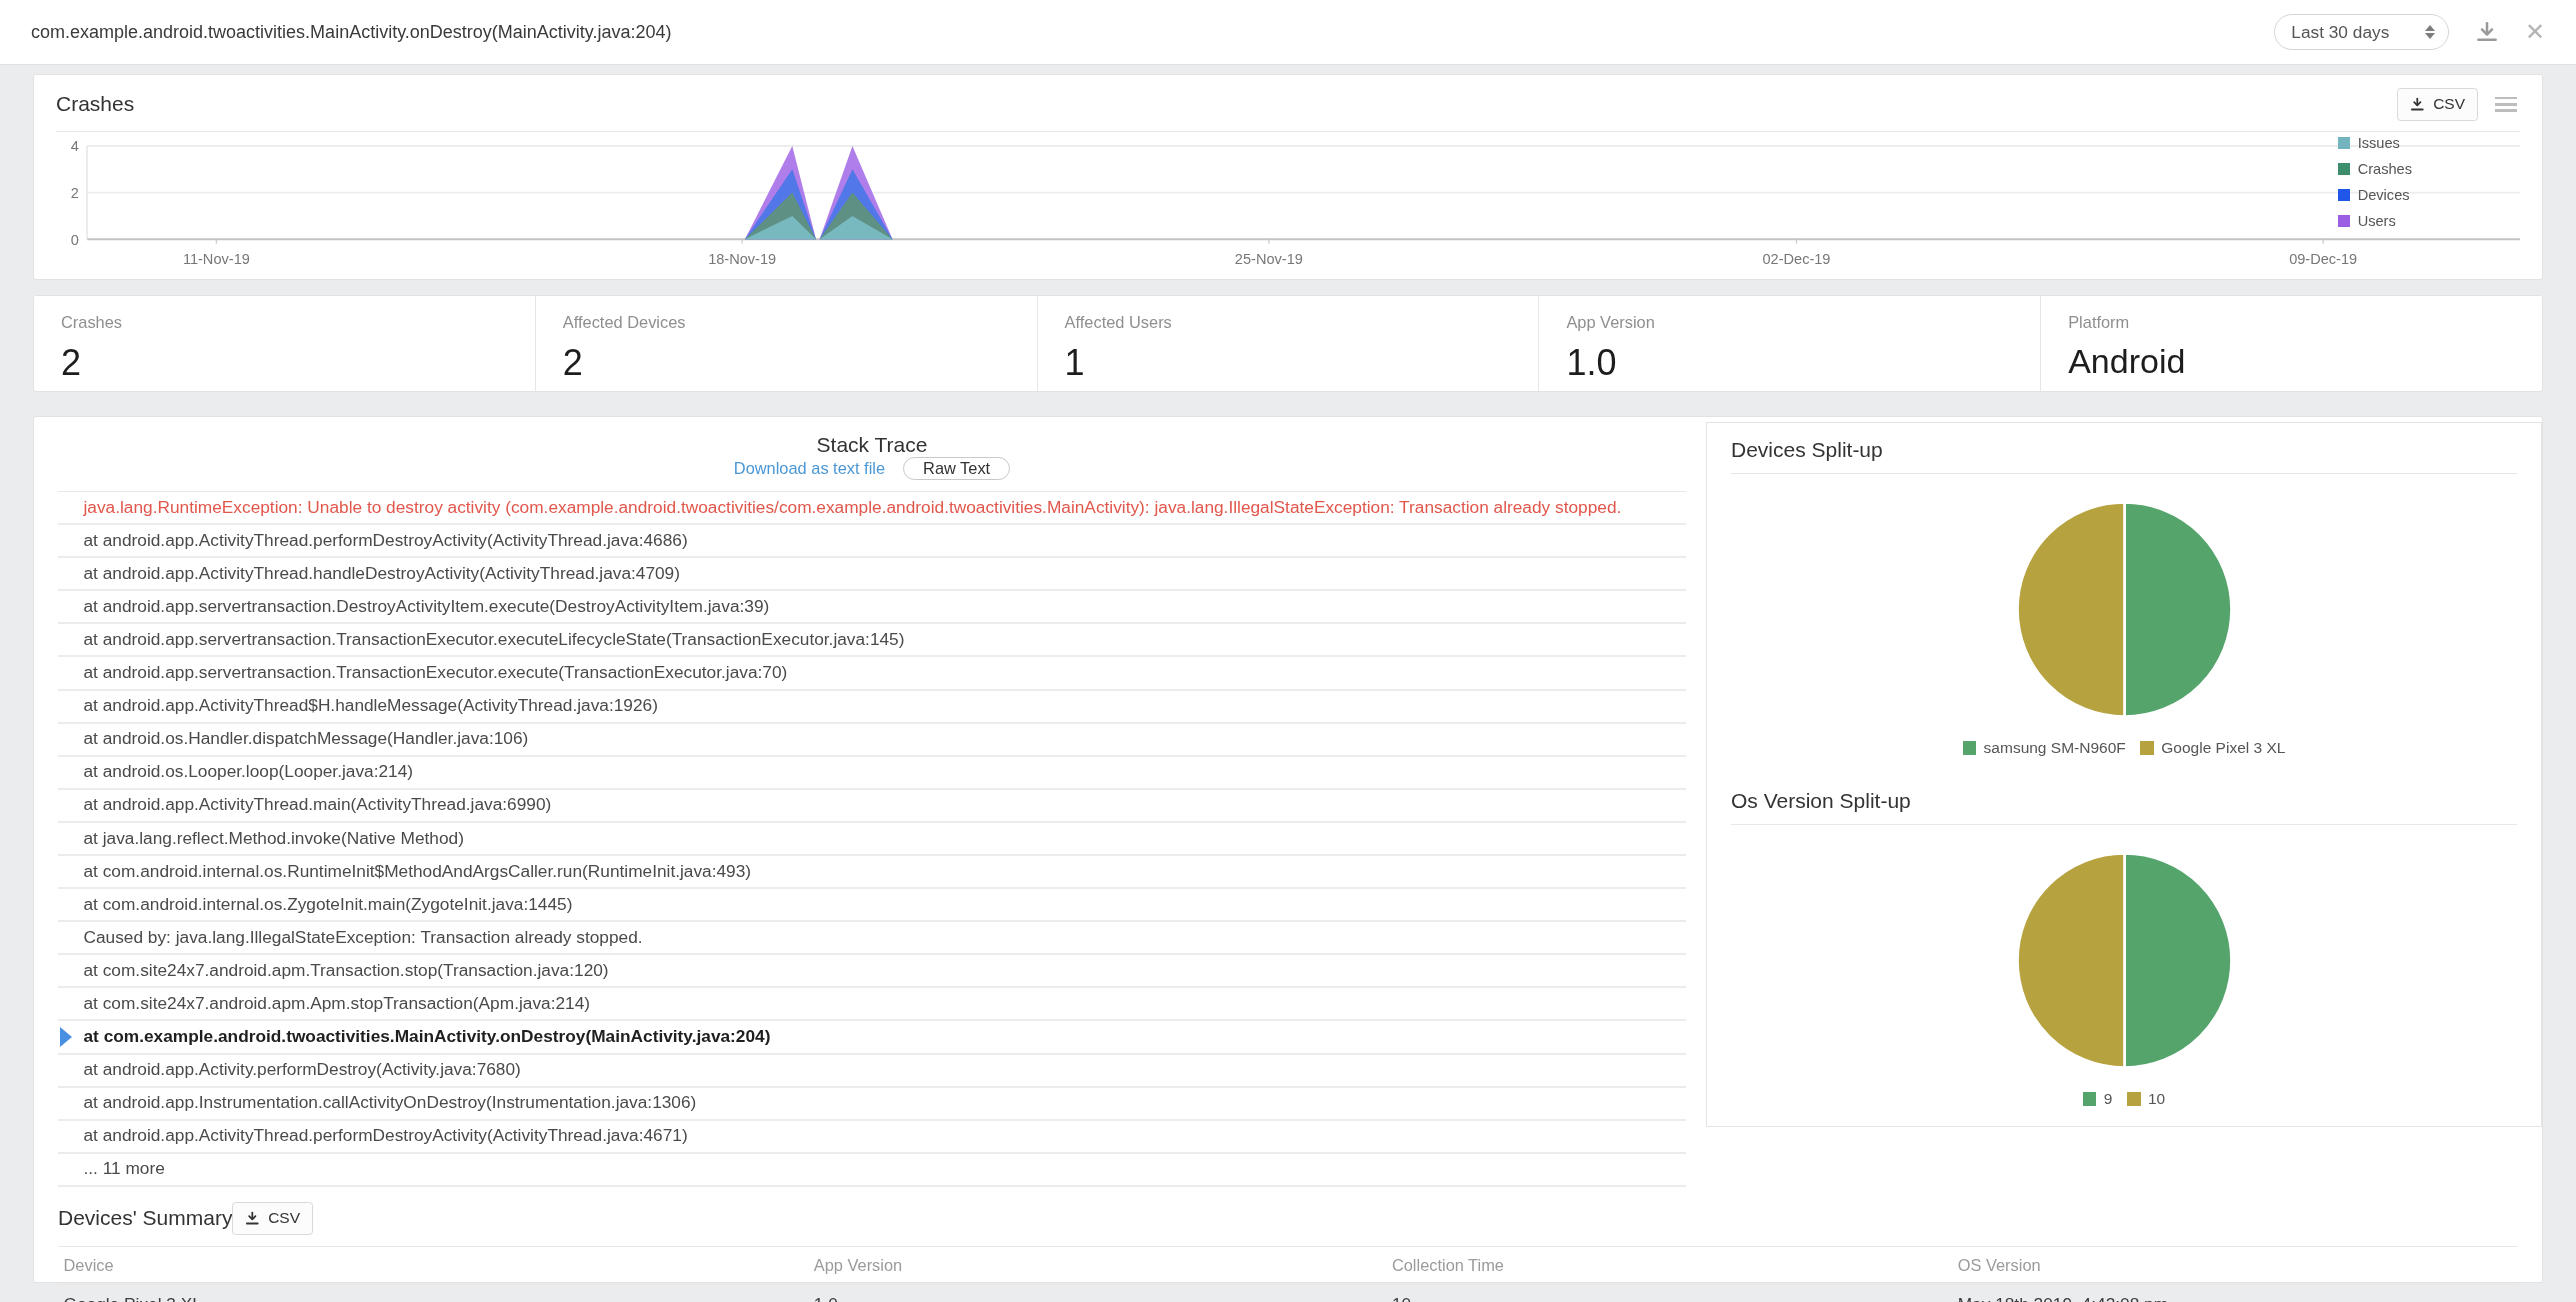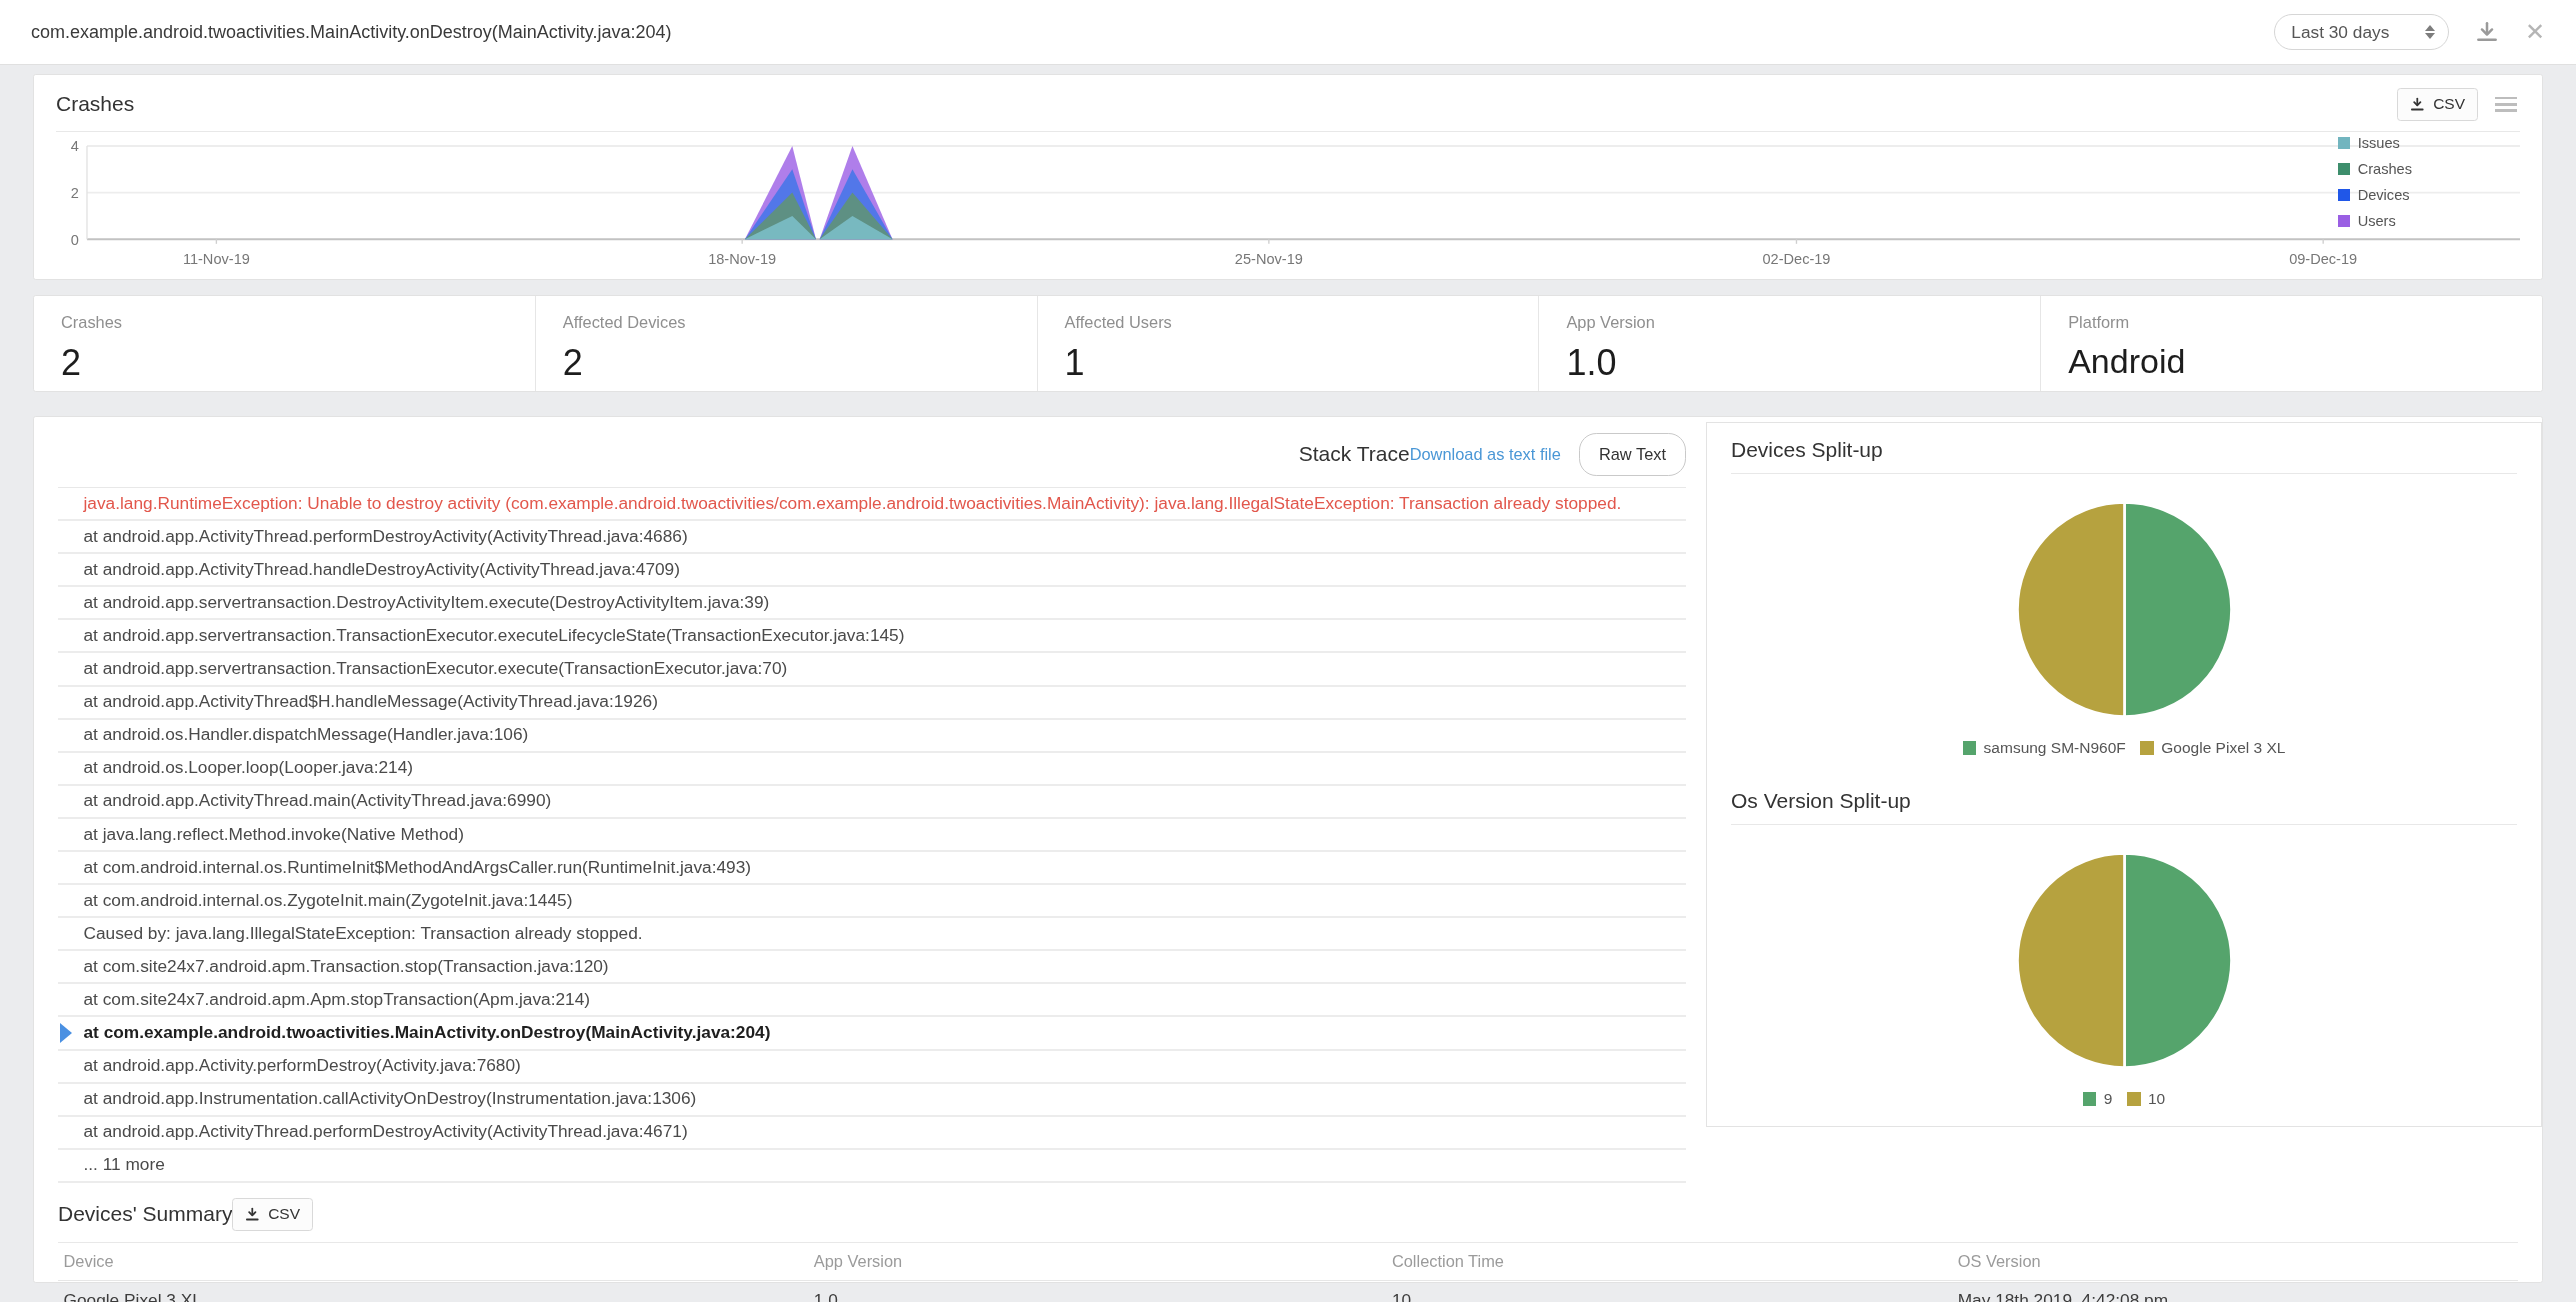--- a/index.html
+++ b/index.html
@@ -45,24 +45,24 @@
   .stats-card { margin-top:14.6px; height:97px; display:flex; }
   .stat { flex:1; padding:17.3px 27px; border-left:0.9px solid #e6e6e6; }
   .stat:first-child { border-left:none; }
   .stat-label { font-size:16.4px; color:#8f8f8f; }
   .stat-value { font-size:36px; color:#1d1d1d; margin-top:10px; }
   
   .main-card { margin-top:24px; height:867px; display:flex; flex-direction:column; }
   .main-row { display:flex; align-items:flex-start; }
   .stacktrace { flex:1; padding:14.6px 20px 0 24px; min-width:0; }
   .st-head { display:flex; justify-content:flex-end; align-items:center;
-    padding:1.8px 0 11px; border-bottom:0.9px solid #e8e8e8; }
+    padding:1.8px 0 11px; border-bottom:0.9px solid #e8e8e8;flex-direction:column; }
   .st-actions { display:flex; align-items:center; gap:18px; }
   .dl-link { color:#4a97d6; font-size:16.4px; cursor:pointer; text-decoration:none; }
-  .pill-btn { height:43px; padding:0 19px; border:0.9px solid #c9c9c9; border-radius:17.3px;
+  .pill-btn { height:23px; padding:0 19px; border:0.9px solid #c9c9c9; border-radius:17.3px;
     background:#fff; font-size:16.4px; color:#333; cursor:pointer; }
   .frame { position:relative; padding:4.6px 9px 5.5px 25.5px; border-bottom:2.7px solid #ececec;
     font-size:17.3px; color:#4a4a4a; background:#fff; cursor:pointer; white-space:nowrap; overflow:hidden; }
   .frame.error { color:#e2574c; }
   .frame.highlight { font-weight:bold; color:#1f1f1f; }
   .frame-arrow { position:absolute; left:1.8px; top:50%; transform:translateY(-50%);
     width:0; height:0; border-top:10px solid transparent; border-bottom:10px solid transparent;
     border-left:12px solid #4a90e2; }
   
   .side-panel { width:836px; border:0.9px solid #e3e3e3; margin-top:5.5px; background:#fff; flex:none; }

